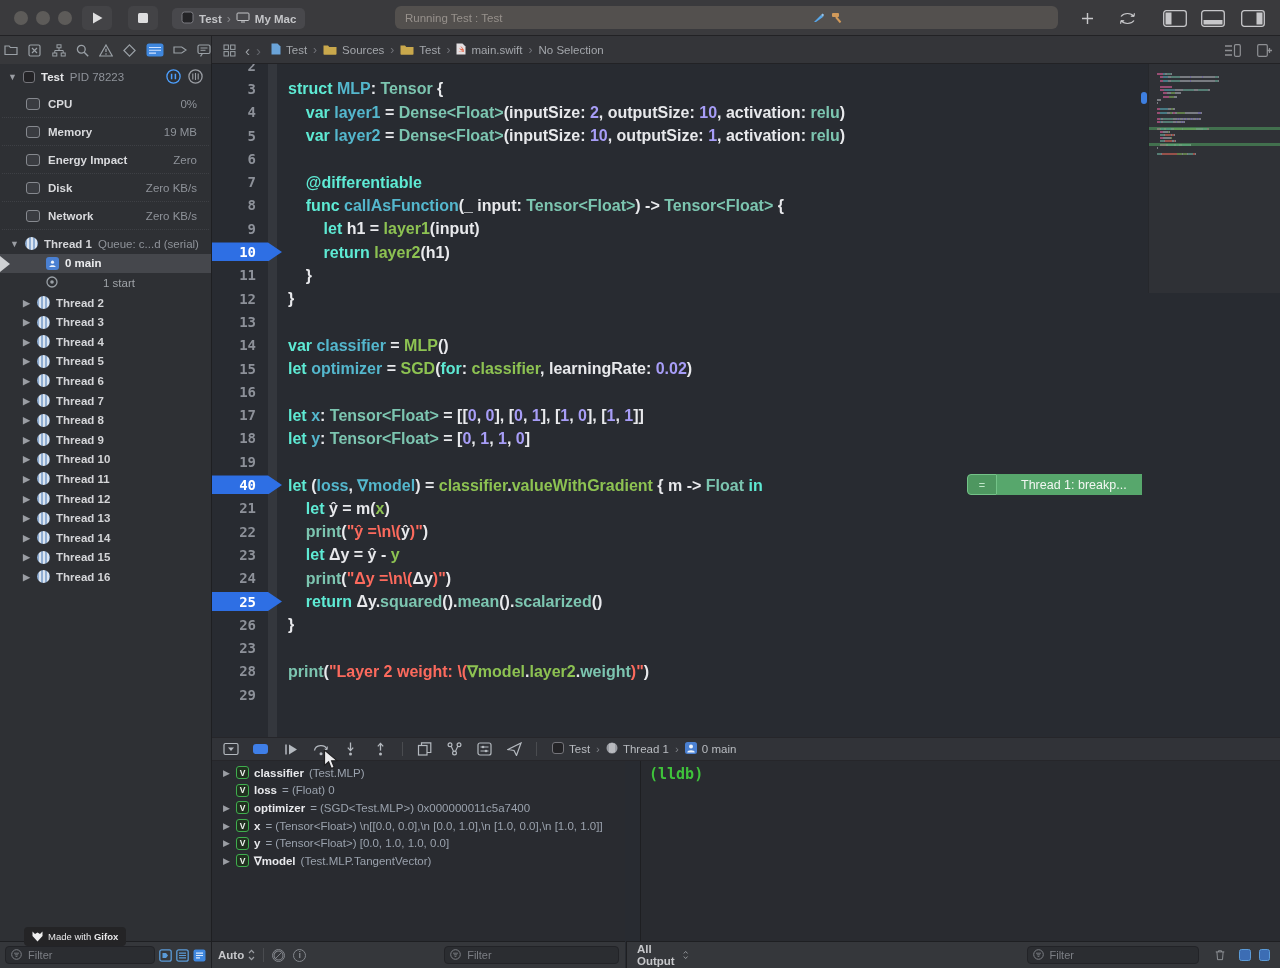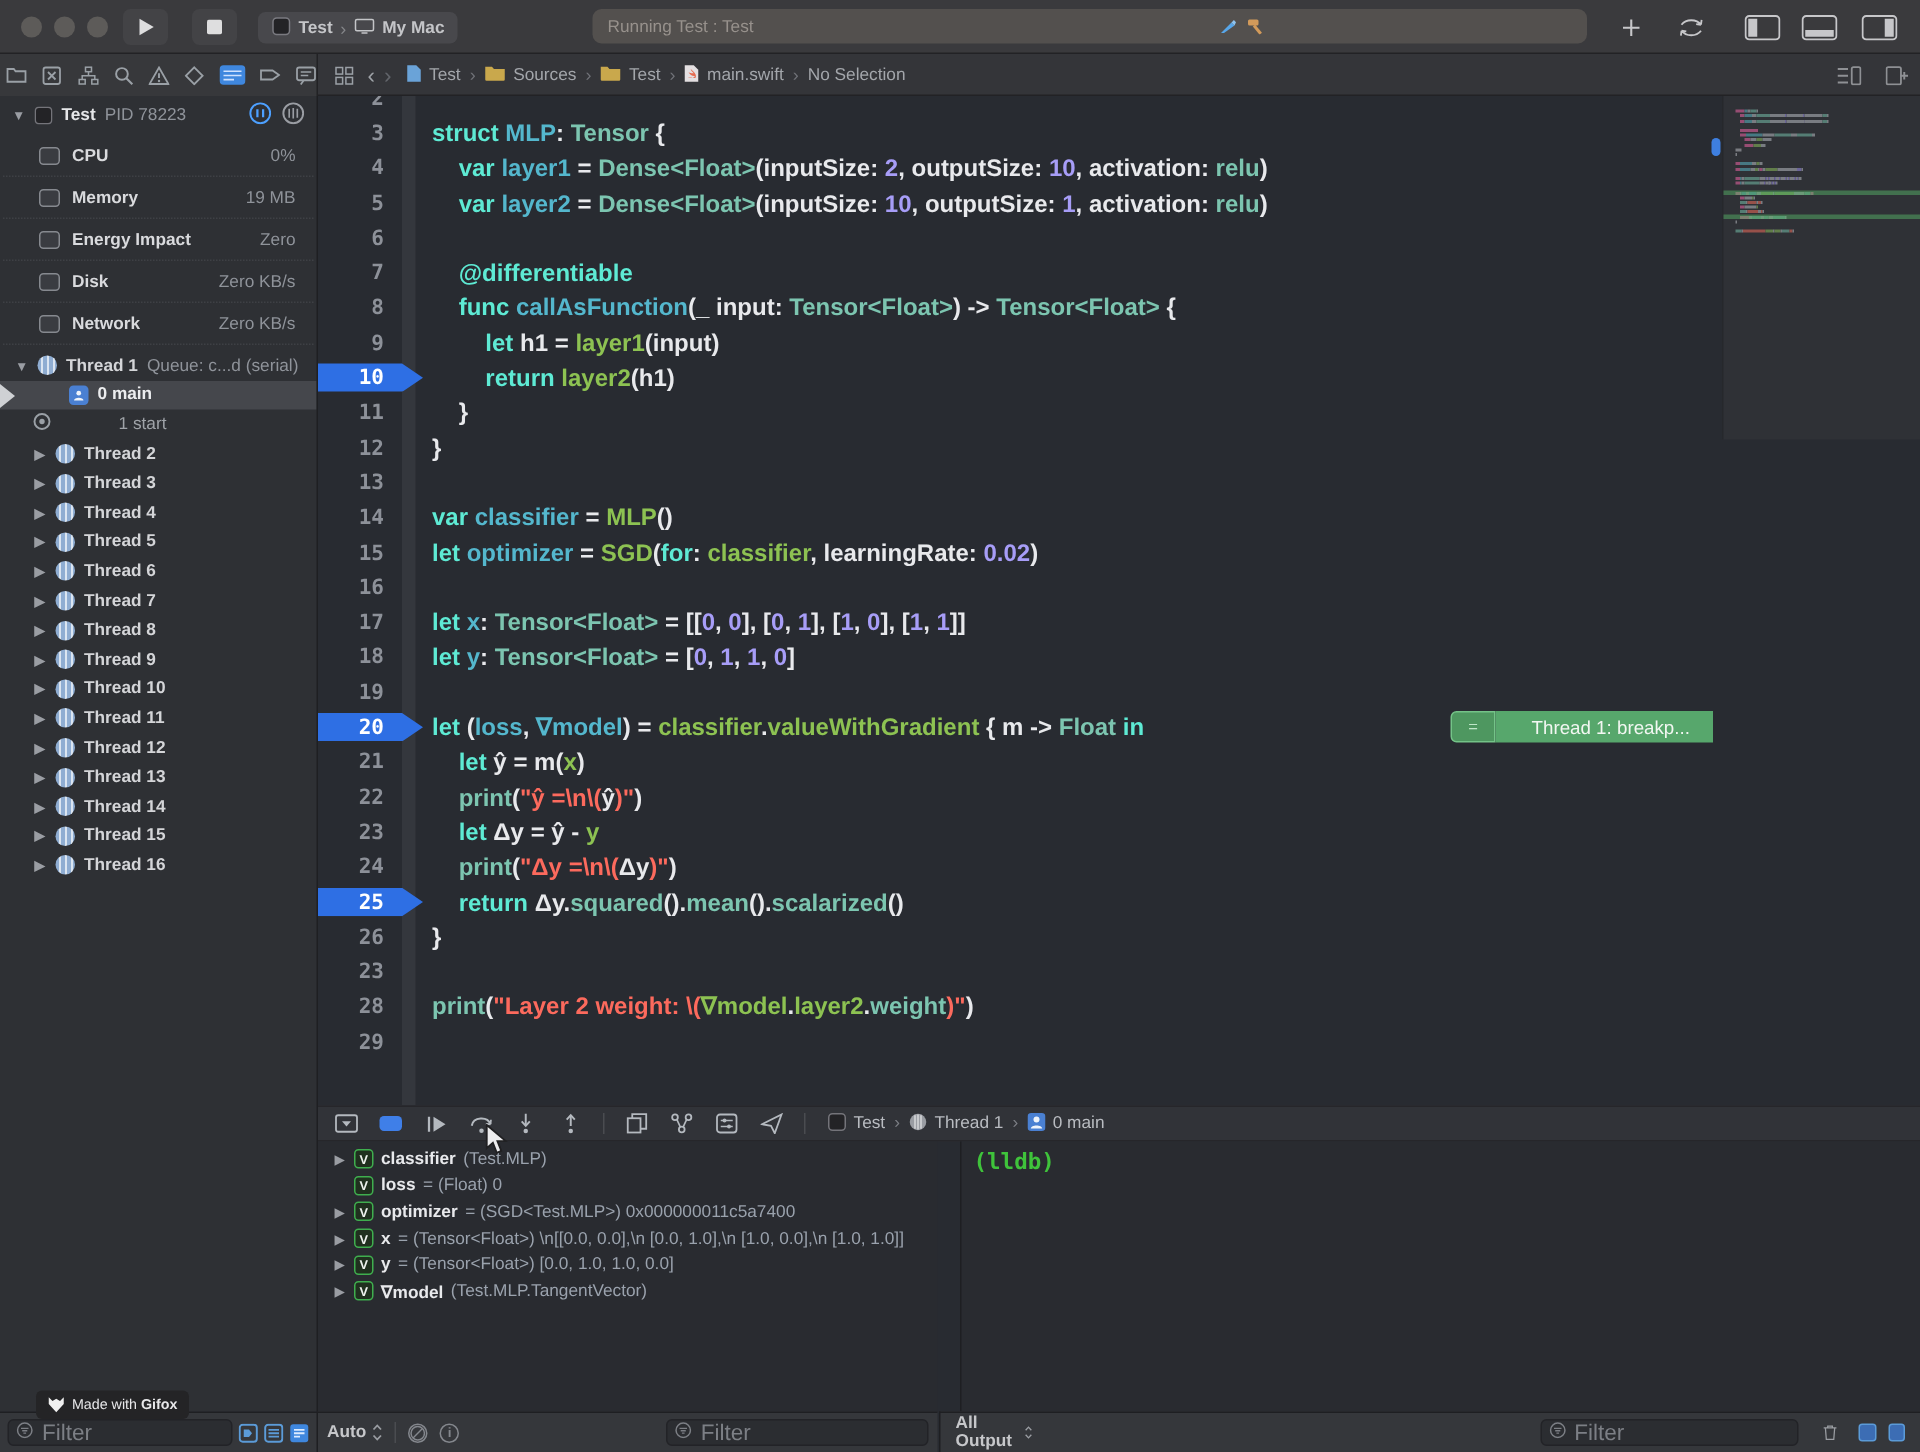--- a/index.html
+++ b/index.html
@@ -40,21 +40,21 @@
   .trow{position:relative;height:19.6px;display:flex;align-items:center;gap:6px;color:#d4d5d8;font-size:11.5px;font-weight:bold;}
   .trow .queue{color:#8f939a;font-weight:normal;}
   .disc{color:#9a9da3;font-size:9px;width:9px;text-align:center;}
   .thread-ico{width:13px;height:13px;border-radius:50%;
      background:repeating-linear-gradient(90deg,#8fadd2 0 2.4px,#dbe5f1 2.4px 3.9px);}
   .frame-sel{background:#45474c;}
   .person-ico{width:13px;height:13px;border-radius:3px;background:#4a80d2;display:flex;align-items:center;justify-content:center;}
   #sidebar-bottom{position:absolute;left:0;top:941px;width:212px;height:27px;background:#35373b;border-top:1px solid #1e1f22;
                   border-right:1px solid #1e1f22;display:flex;align-items:center;padding:0 5px;gap:4px;}
   .filterbox{height:18px;background:#2b2d31;border:1px solid #222327;border-radius:4px;display:flex;align-items:center;padding:0 5px;gap:4px;}
-  .filterbox input{background:transparent;border:none;outline:none;color:#9a9da2;font-size:15px;width:100%;}
+  .filterbox input{background:transparent;border:none;outline:none;color:#9a9da2;font-size:11px;width:100%;}
   .filterbox input::placeholder{color:#7c7f85;}
 
   
   #editor{position:absolute;left:212px;top:64px;width:1068px;height:673px;background:#282b31;overflow:hidden;}
   #ribbon{position:absolute;left:56px;top:0;width:9px;height:100%;background:#34373d;}
   .code-row{position:absolute;left:0;height:23.3px;width:936px;display:flex;align-items:center;}
   .gut{position:relative;width:56px;height:100%;flex:none;}
   .gutnum{position:absolute;right:12px;top:0;height:100%;display:flex;align-items:center;
           font-family:"DejaVu Sans Mono",monospace;font-size:14px;font-weight:bold;color:#8d9199;}
   .bpbadge{position:absolute;left:0;top:2px;width:70px;height:19px;background:#2e6fe4;
@@ -343,21 +343,21 @@
       </div>
       <div class="trow frame-sel" style="padding-left: 46px; color: rgb(236, 237, 237);">
         <span class="person-ico">
           <svg width="9" height="9" viewBox="0 0 12 12">
             <circle cx="6" cy="4.2" r="2.1" fill="#eef3fa"></circle>
             <path d="M1.8 10.6 C1.8 7.4 10.2 7.4 10.2 10.6 Z" fill="#eef3fa"></path>
           </svg>
         </span>
         <span style="color:#eceDef">0 main</span>
       </div>
-      <div class="trow" style="padding-left: 22px; gap: 45px;">
+      <div class="trow" style="padding-left: 46px; gap: 45px;">
         <span><svg width="12" height="12">
             <circle cx="6" cy="6" r="5" stroke="#9aa0a6" fill="none" stroke-width="1.3"></circle>
             <circle cx="6" cy="6" r="1.8" fill="#9aa0a6"></circle>
           </svg></span>
         <span style="color:#9fa3a8;font-weight:normal">1 start</span>
       </div>
       <div class="trow" style="padding-left: 22px;">
         <span class="disc">▶</span>
         <span class="thread-ico"></span>
         <span>Thread 2</span>
@@ -566,21 +566,21 @@
         </div>
         <div class="code-row" style="top: 386.1px;">
           <div class="gut">
             <span class="gutnum">19</span>
           </div>
           <span class="codetext"></span>
         </div>
         <div class="code-row bp" style="top: 409.4px;">
           <div class="gut">
             <div class="bpbadge"></div>
-            <span class="gutnum">20</span>
+            <span class="gutnum">40</span>
           </div>
           <span class="codetext"><span class="tk-k">let </span><span class="tk-p">(</span><span class="tk-d">loss</span><span class="tk-p">, </span><span class="tk-d">∇model</span><span class="tk-p">) = </span><span class="tk-g">classifier</span><span class="tk-p">.</span><span class="tk-g">valueWithGradient</span><span class="tk-p"> { m -&gt; </span><span class="tk-t">Float</span><span class="tk-k"> in</span></span>
           <span id="tbadge">
             <span class="cap">=</span>
             <span class="lbl">Thread 1: breakp...</span>
           </span>
         </div>
         <div class="code-row" style="top: 432.7px;">
           <div class="gut">
             <span class="gutnum">21</span>

